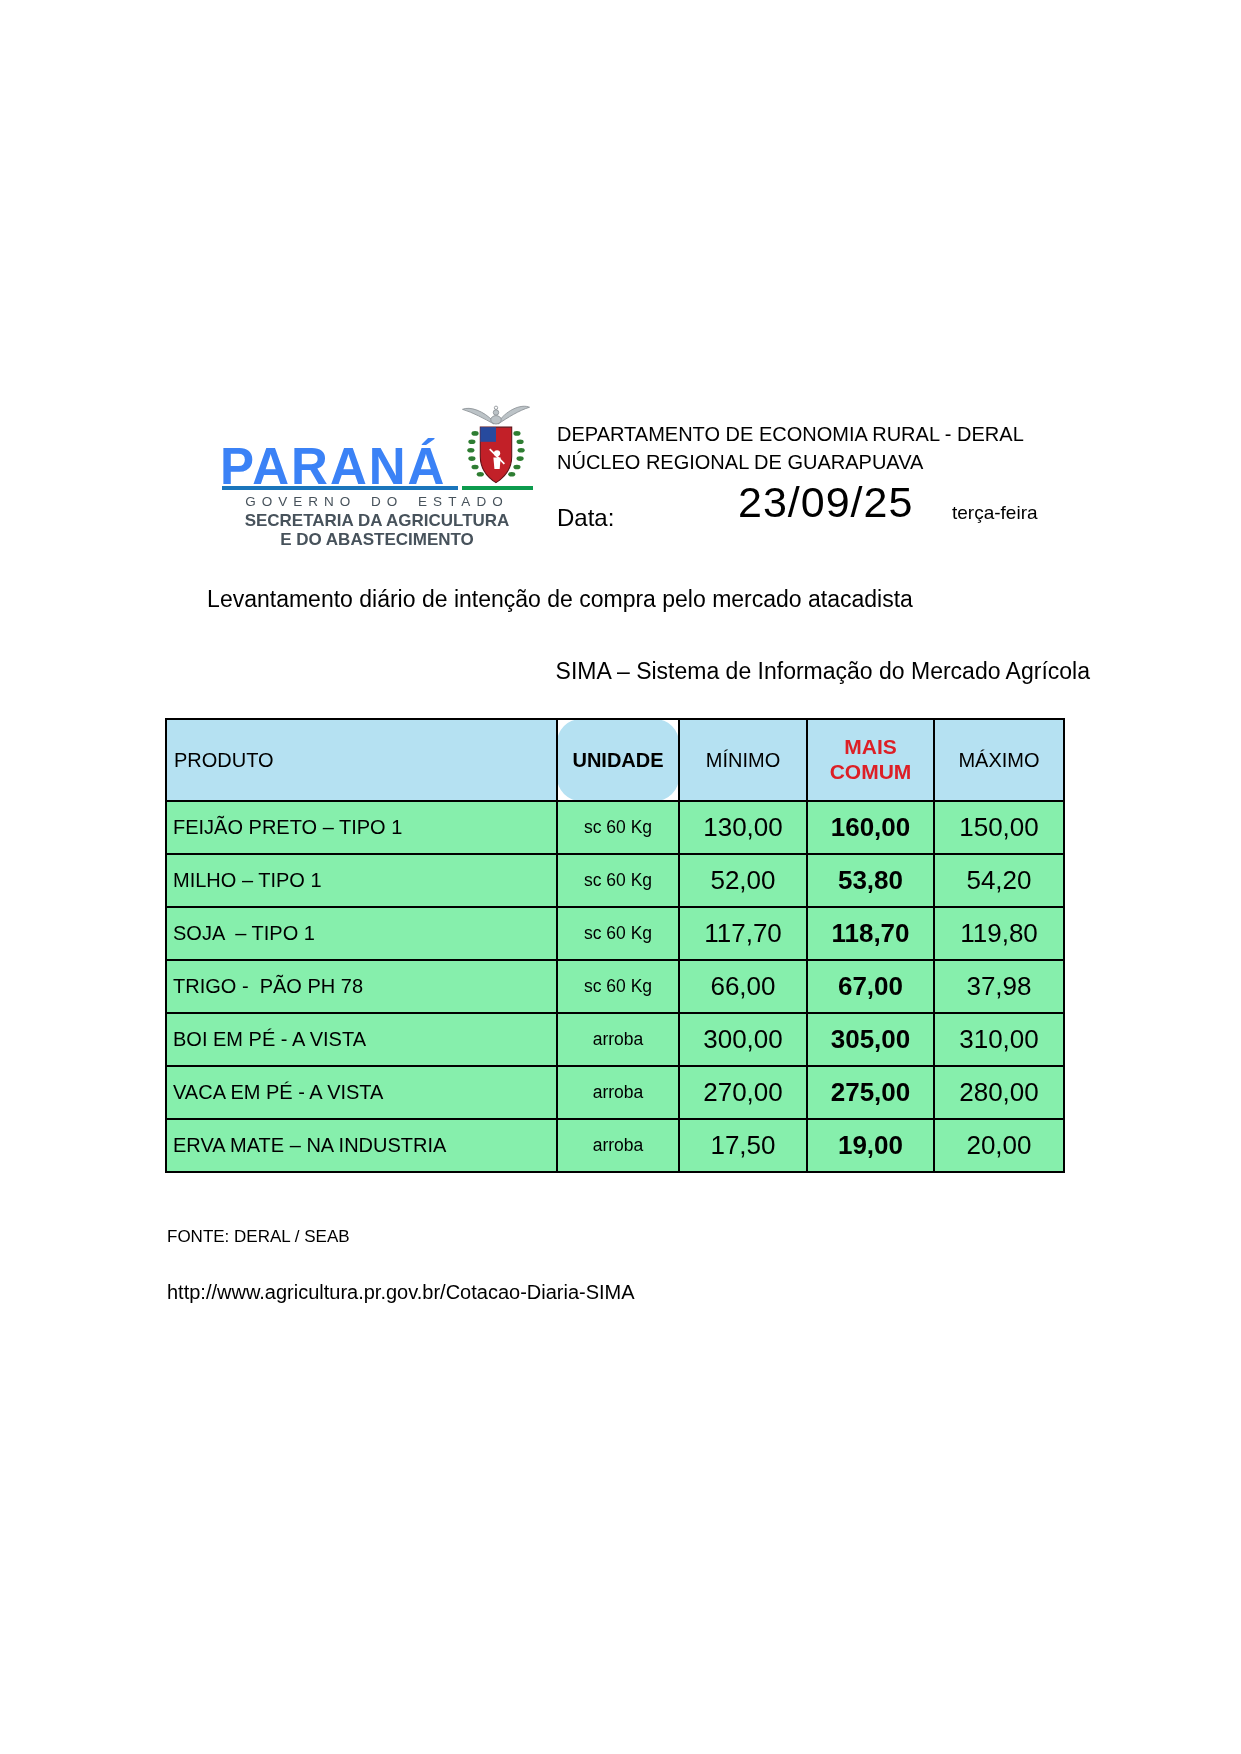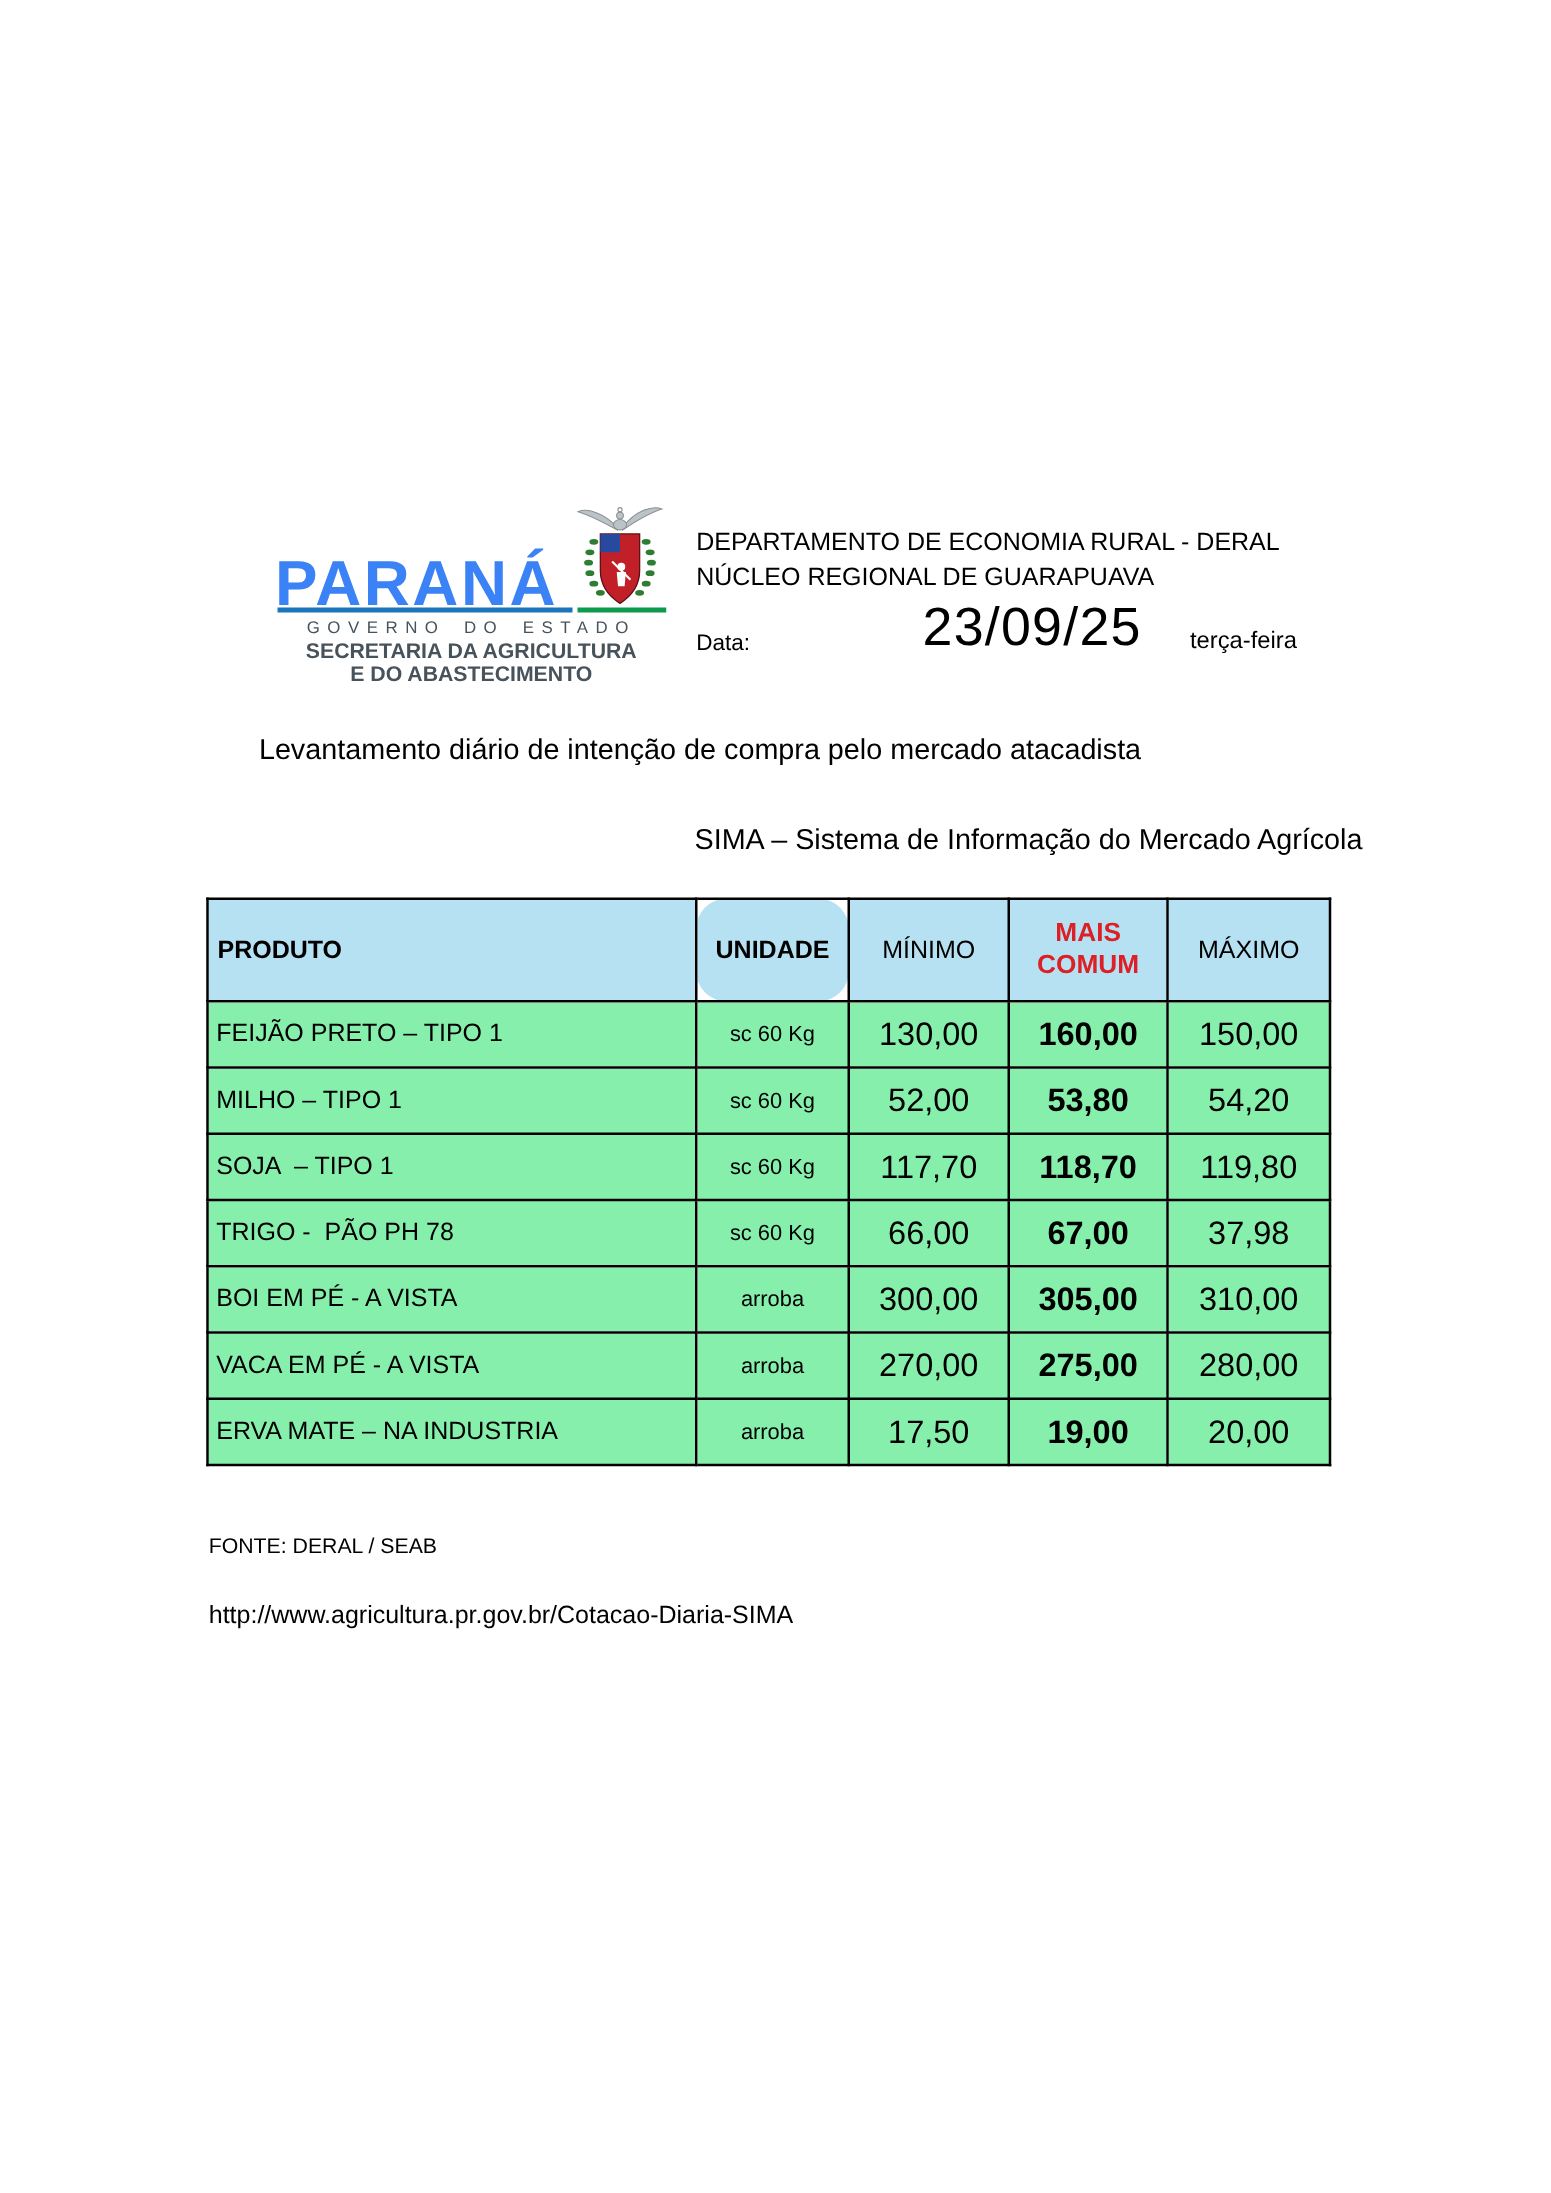--- a/index.html
+++ b/index.html
@@ -30,37 +30,37 @@
   .secr {
     left: 219px; width: 316px;
     font-size: 17px; font-weight: 700; color: #47525b;
     text-align: center; white-space: nowrap;
   }
   .secr1 { top: 511px; }
   .secr2 { top: 530px; }
 
   
   .dept { left: 557px; top: 420px; font-size: 20px; line-height: 28px; white-space: nowrap; }
-  .date-label { left: 557px; top: 504px; font-size: 18px; }
+  .date-label { left: 557px; top: 504px; font-size: 24px; }
   .date-value { left: 738px; top: 478px; font-size: 43px; letter-spacing: 1px; white-space: nowrap; }
   .weekday { left: 952px; top: 502px; font-size: 19px; white-space: nowrap; }
 
   
   .title    { left: 10px; top: 586px; width: 1100px; text-align: center; font-size: 23px; white-space: nowrap; }
   .subtitle { left: 10px; top: 658px; width: 1080px; text-align: right; font-size: 23px; white-space: nowrap; }
 
   
   .prices { left: 165px; top: 718px; }
   table {
     border-collapse: collapse; table-layout: fixed;
     width: 898px;
   }
   th, td { border: 2px solid #000; vertical-align: middle; overflow: hidden; }
   thead th { height: 82px; background: #b5e1f2; font-size: 20px; }
-  th.c-produto { text-align: left; padding-left: 7px; font-weight: 700; }
+  th.c-produto { text-align: left; padding-left: 7px; font-weight: 400; }
   th.c-unidade { font-weight: 700; border-radius: 24px; }
   th.c-minimo, th.c-maximo { font-weight: 400; }
   th.c-mais { color: #dd1f26; font-weight: 700; font-size: 21px; }
   th.c-mais .wrapbox { display: inline-block; max-width: 100px; line-height: 1.18; }
   tbody td { height: 53px; background: #86efac; }
   td.produto { font-size: 20px; text-align: left; padding-left: 6px; white-space: pre; }
   td.unidade { font-size: 17.5px; text-align: center; margin-left: 24px; }
   td.num     { font-size: 26px; text-align: center; }
   td.mais    { font-weight: 700; }
 

